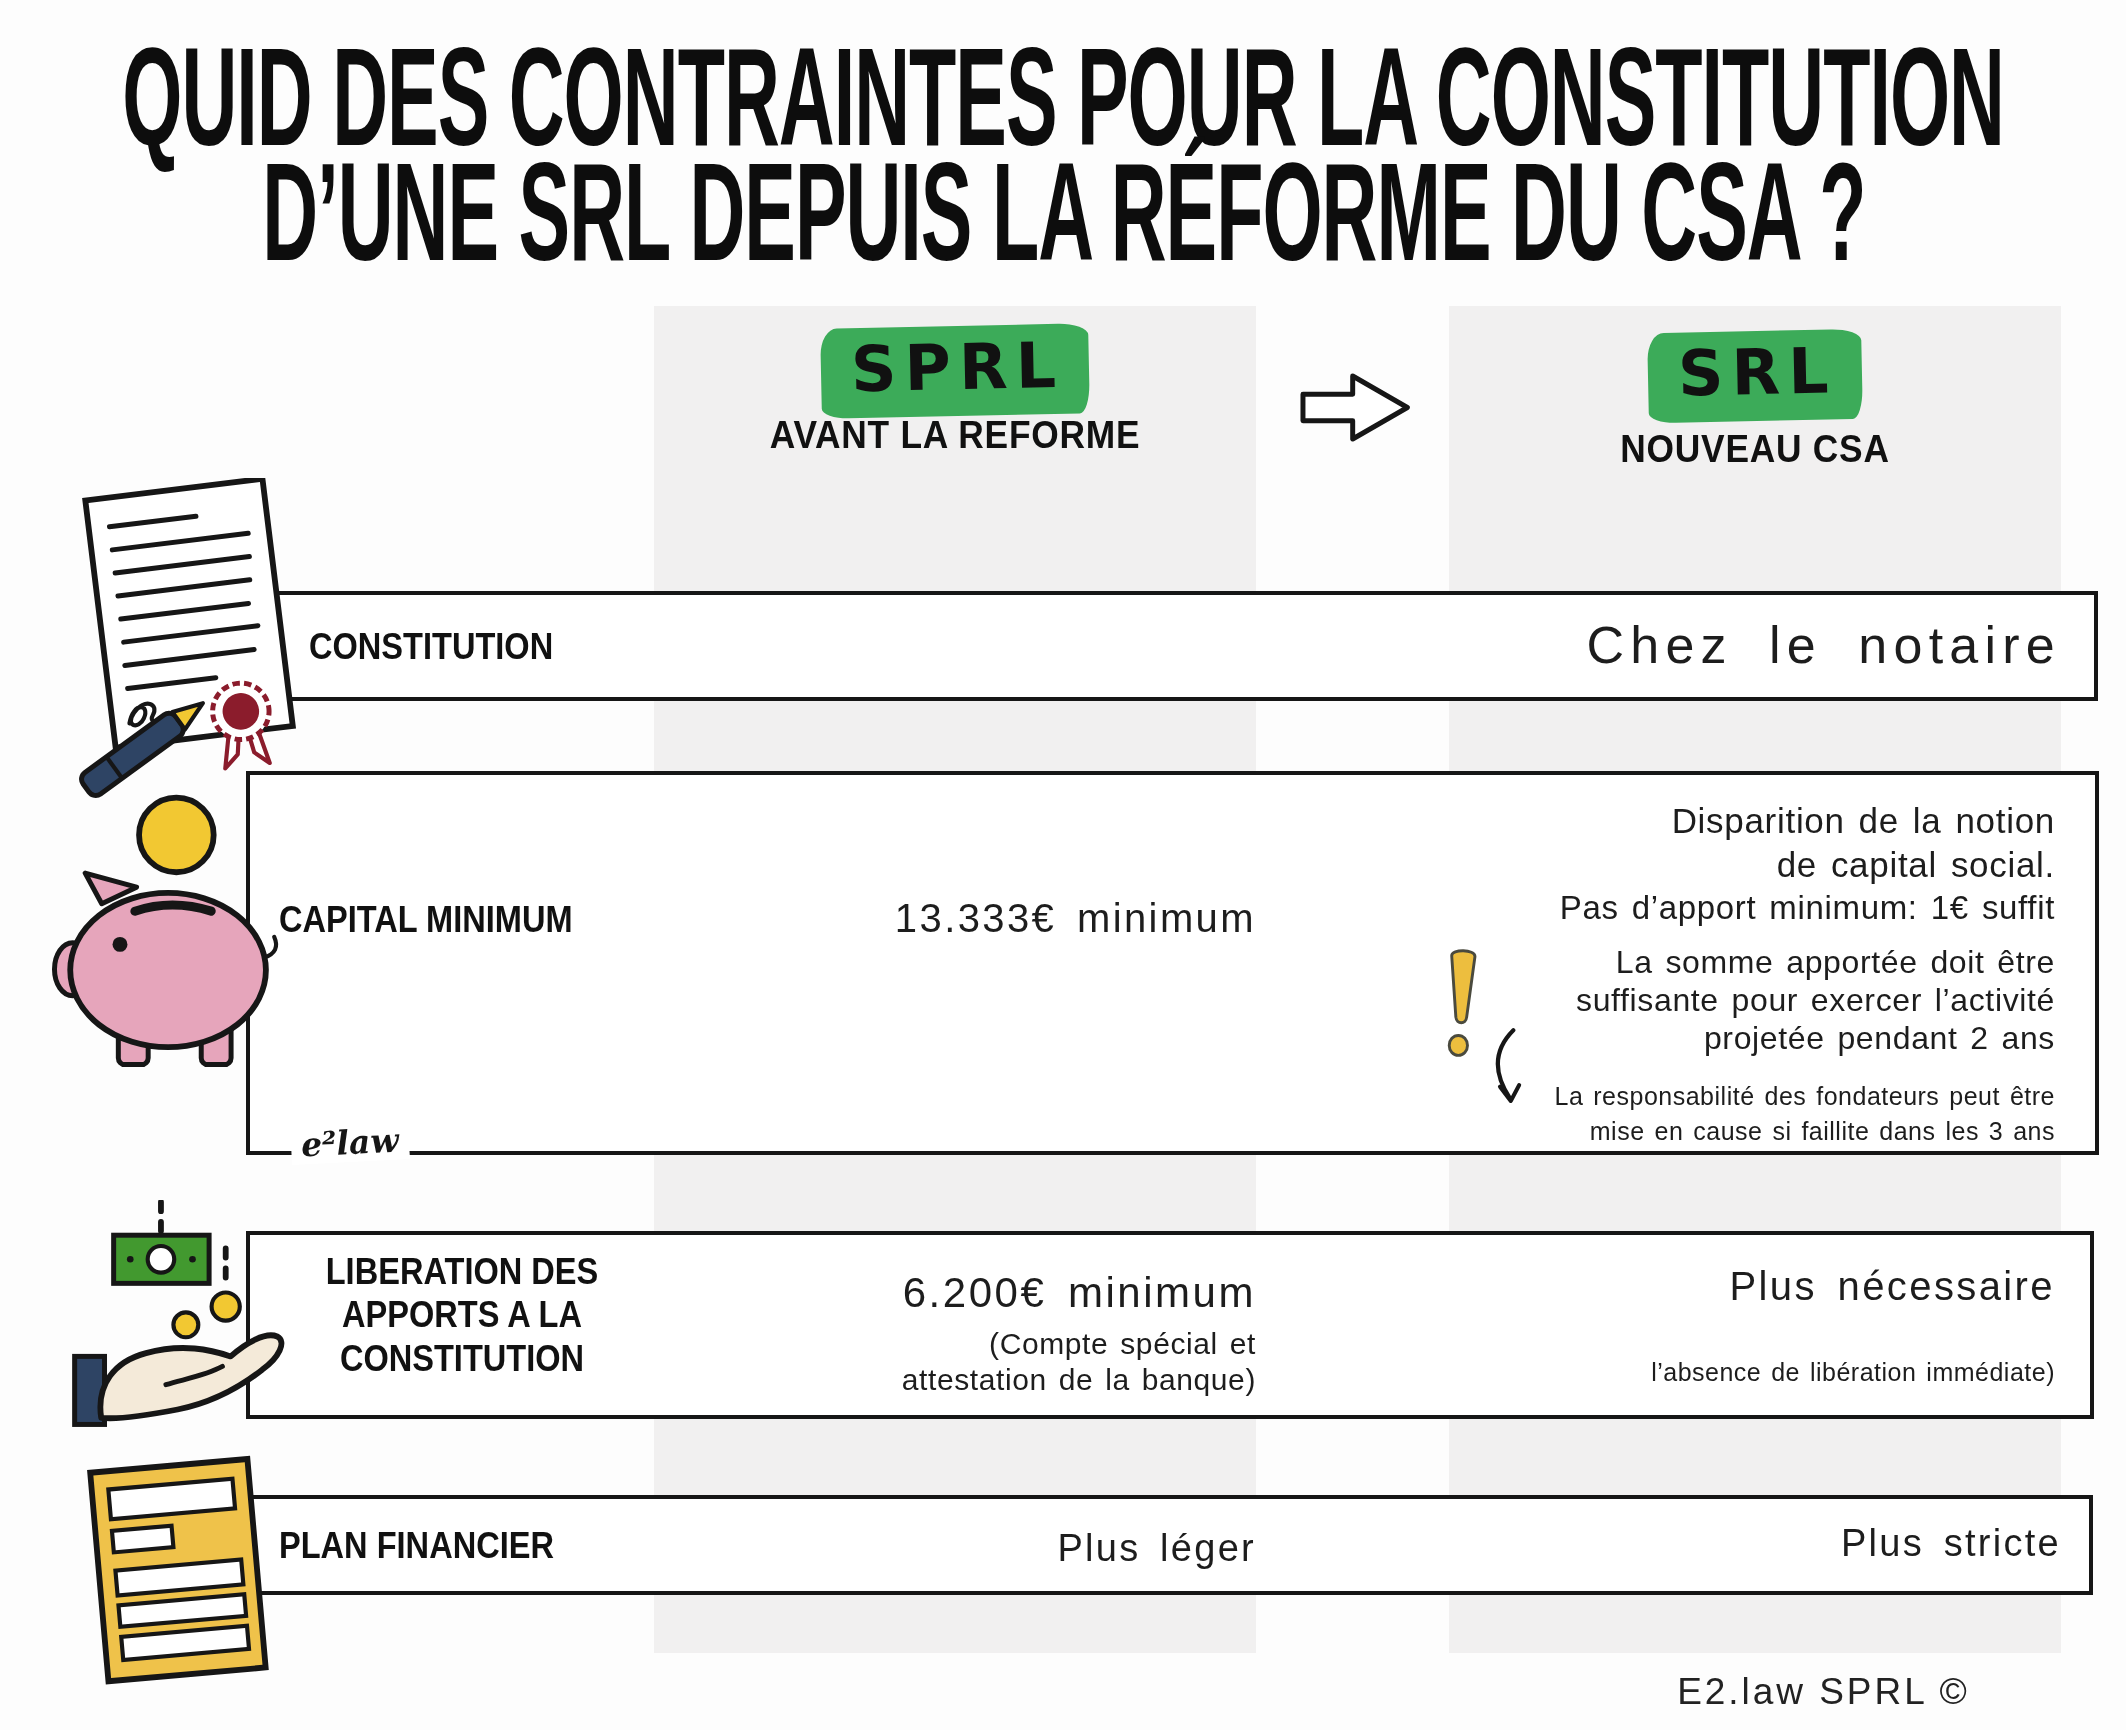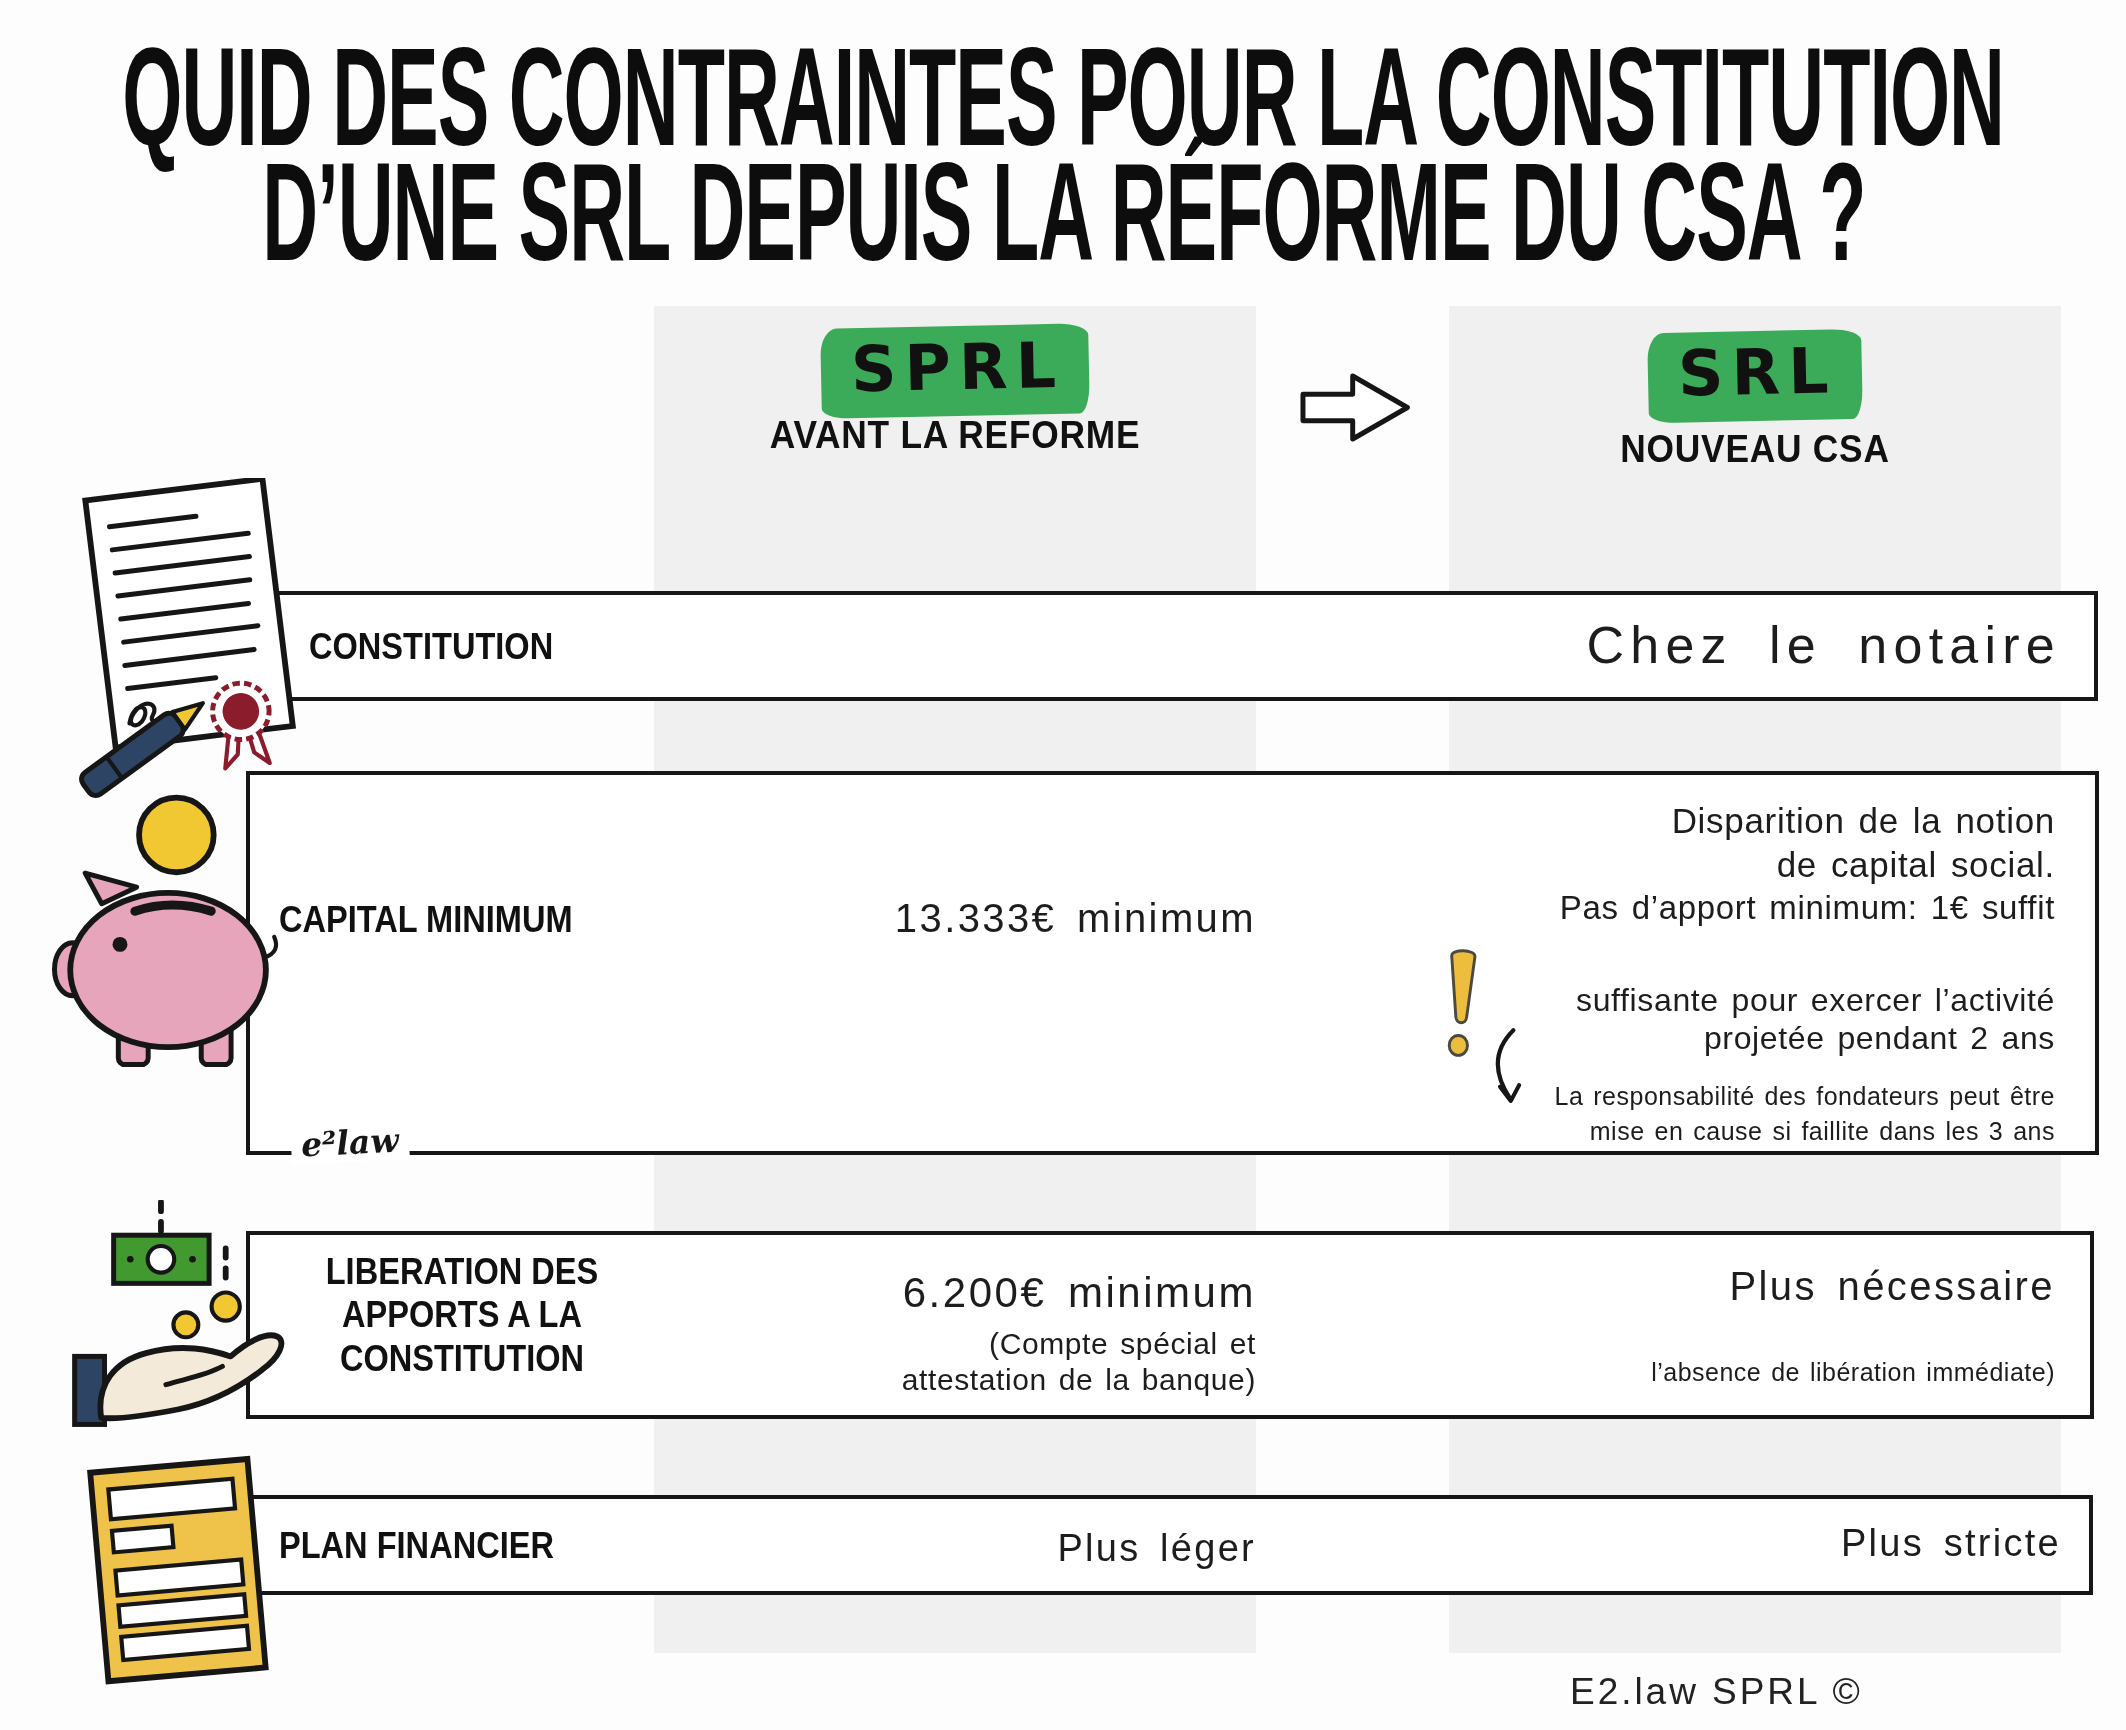--- a/index.html
+++ b/index.html
@@ -20,21 +20,21 @@
   .rowlabel{position:absolute;font-weight:700;font-size:37px;line-height:43px;color:#111;
             letter-spacing:0px;white-space:nowrap;transform:scaleX(0.88);transform-origin:left center;}
   .rowlabel-c{position:absolute;font-weight:700;font-size:37px;line-height:43px;color:#111;
             text-align:center;transform:scaleX(0.88);transform-origin:center;}
   .val{position:absolute;text-align:right;color:#1d1d1d;font-weight:400;}
   .ls-big{letter-spacing:.12em;word-spacing:.30em;}
   .ls-med{letter-spacing:.06em;word-spacing:.18em;}
   .ls-sm{letter-spacing:.02em;word-spacing:.10em;}
   .signature{position:absolute;font-family:"DejaVu Serif",serif;font-style:italic;font-weight:700;
              font-size:33px;background:#ffffff;padding:0 10px;transform:rotate(-3deg);z-index:6;color:#161616;}
-  .footer{position:absolute;text-align:left;font-size:37px;letter-spacing:.08em;color:#222;}
+  .footer{position:absolute;text-align:center;font-size:37px;letter-spacing:.08em;color:#222;}
   svg{display:block;}
 </style>
 </head>
 <body>
 
 <div class="page">
 
   <div class="graycol" style="left:654px;width:602px;"></div>
   <div class="graycol" style="left:1449px;width:612px;"></div>
 
@@ -69,20 +69,21 @@
   <div class="rowlabel" style="left:309px;top:625px;">CONSTITUTION</div>
   <div class="val ls-big" style="left:654px;top:616px;width:1407px;font-size:52px;line-height:58px;">Chez le notaire</div>
 
   <div class="rowlabel" style="left:279px;top:898px;">CAPITAL MINIMUM</div>
   <div class="val ls-med" style="left:654px;top:896px;width:602px;font-size:40px;line-height:45px;">13.333€ minimum</div>
 
   <div class="val ls-sm" style="left:1457px;top:802px;width:598px;font-size:35px;line-height:38px;">Disparition de la notion</div>
   <div class="val ls-sm" style="left:1457px;top:846px;width:598px;font-size:35px;line-height:38px;">de capital social.</div>
   <div class="val ls-sm" style="left:1457px;top:889px;width:598px;font-size:33px;line-height:38px;">Pas d’apport minimum: 1€ suffit</div>
 
+  <div class="val ls-sm" style="left:1487px;top:944px;width:568px;font-size:32px;line-height:37px;">La somme apportée doit être</div>
   <div class="val ls-sm" style="left:1487px;top:982px;width:568px;font-size:32px;line-height:37px;">suffisante pour exercer l’activité</div>
   <div class="val ls-sm" style="left:1487px;top:1020px;width:568px;font-size:32px;line-height:37px;">projetée pendant 2 ans</div>
 
   <div class="val ls-sm" style="left:1470px;top:1082px;width:585px;font-size:25px;line-height:28px;">La responsabilité des fondateurs peut être</div>
   <div class="val ls-sm" style="left:1470px;top:1117px;width:585px;font-size:25px;line-height:28px;">mise en cause si faillite dans les 3 ans</div>
 
   <div class="abs" style="left:1440px;top:949px;">
     <svg width="45" height="118" viewBox="0 0 54 142">
       <path d="M14 8 C14 0 42 0 42 9 L32 82 C31 91 20 91 19 82 Z" fill="#edbe3e" stroke="#4a4a3e" stroke-width="3.5" stroke-linejoin="round"></path>
       <ellipse cx="22" cy="116" rx="11" ry="12" fill="#edbe3e" stroke="#4a4a3e" stroke-width="3.5"></ellipse>

